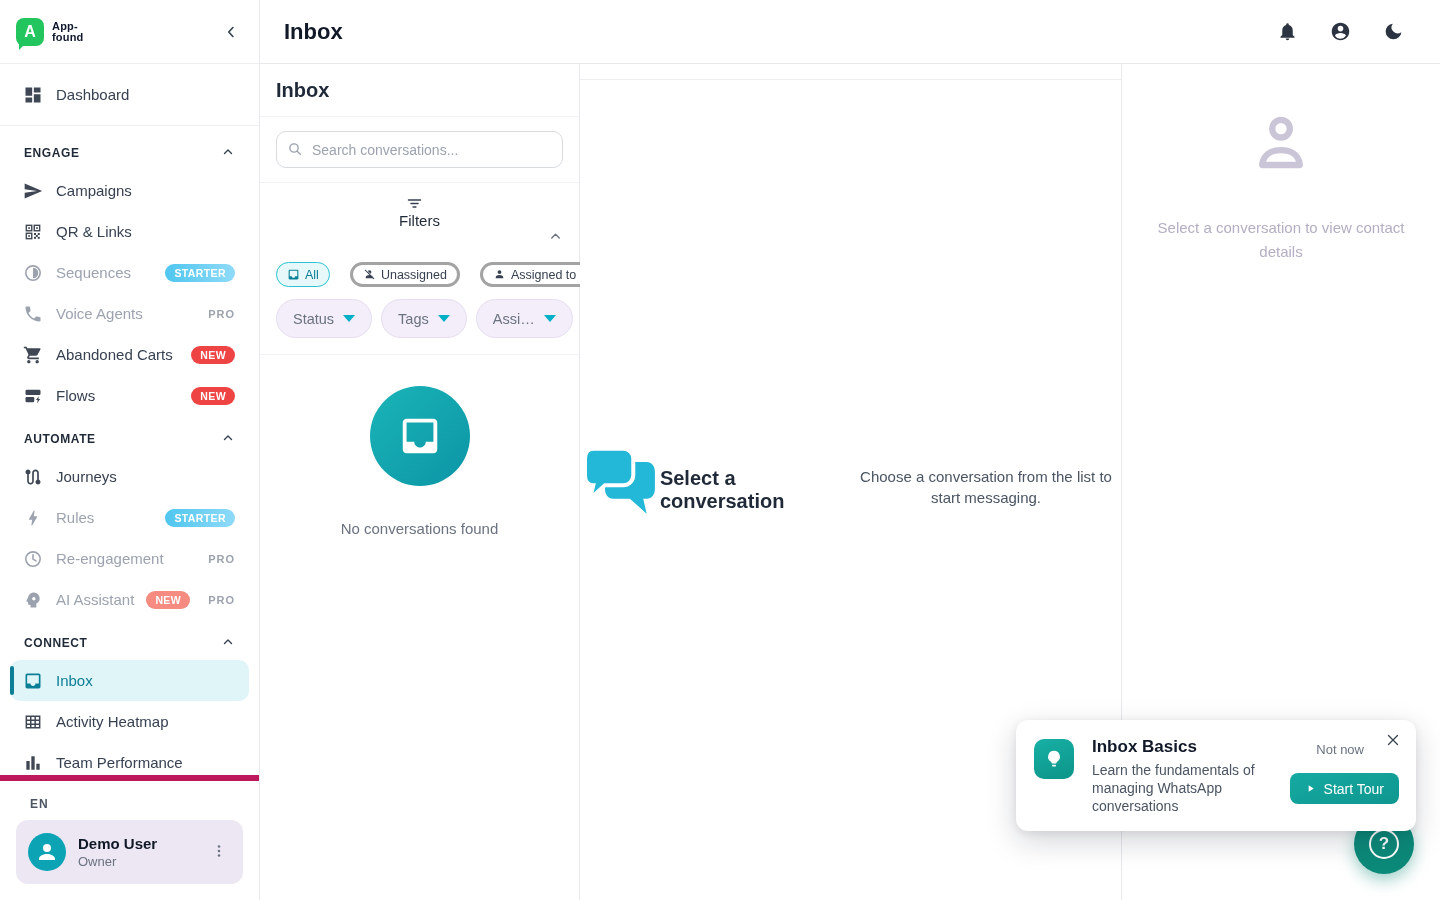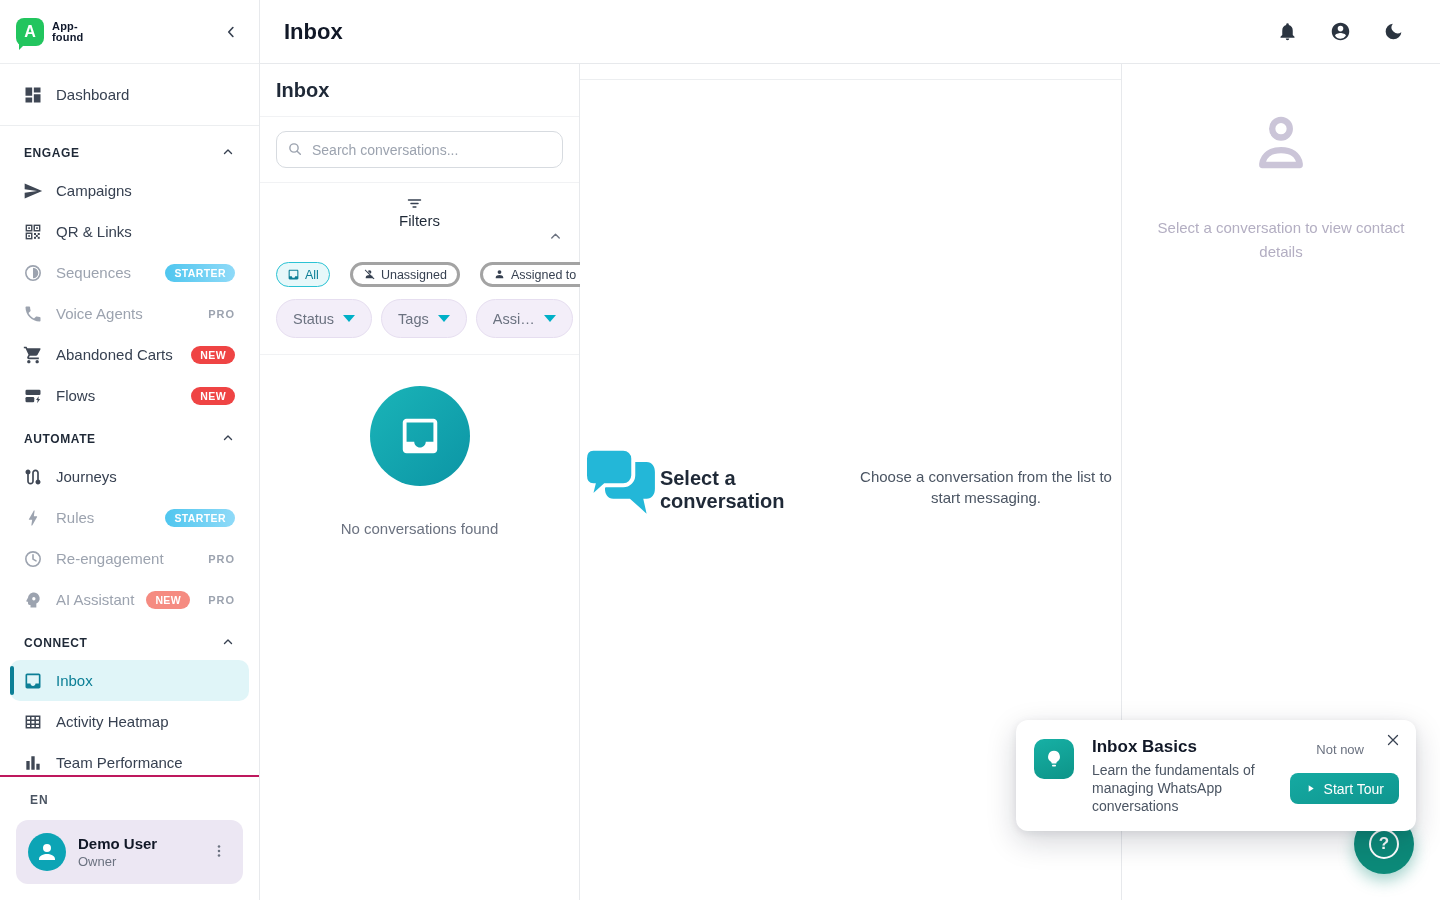--- a/index.html
+++ b/index.html
@@ -25,21 +25,21 @@
   .section-h .chev { margin-left:auto; color:#374151; }
   .badge { margin-left:auto; font-size:10.5px; font-weight:bold; color:#fff; padding:3px 9px; border-radius:999px; letter-spacing:.4px; }
   .badge.new { background:#ef4444; }
   .badge.new-muted { background:#f58b81; margin-left:12px; }
   .badge.starter { background:linear-gradient(90deg,#4fc6ef,#8fdaf8); }
   .tier { margin-left:auto; font-size:11px; font-weight:bold; letter-spacing:1px; color:#9ca3af; }
   .nav-item.selected { background:#e0f5f8; margin:0 10px; padding:0 14px 0 13px; border-radius:10px; color:#0c7f96; position:relative; }
   .nav-item.selected .nicon { color:#0c7f96; }
   .nav-item.selected::before { content:""; position:absolute; left:0; top:6px; bottom:6px; width:4px; border-radius:3px; background:#0c7f96; }
 
-  .sidebar-bottom { position:absolute; left:0; bottom:0; width:100%; height:125px; background:#fff; border-top:2px solid #be185d; z-index:2; }
+  .sidebar-bottom { position:absolute; left:0; bottom:0; width:100%; height:125px; background:#fff; border-top:6px solid #be185d; z-index:2; }
   .lang { margin:16px 0 0 30px; font-size:12px; font-weight:bold; letter-spacing:1px; color:#4b5563; cursor:pointer; }
   .user-card { position:absolute; left:16px; right:16px; bottom:16px; height:64px; background:#ece7f3; border-radius:12px; display:flex; align-items:center; padding:16px 12px; cursor:pointer; }
   .avatar { width:38px; height:38px; border-radius:50%; background:#0ca4b5; color:#fff; display:flex; align-items:center; justify-content:center; }
   .avatar svg { width:24px; height:24px; }
   .user-meta { margin-left:12px; }
   .user-name { font-size:15px; font-weight:bold; color:#111827; }
   .user-role { font-size:13px; color:#6b7280; margin-top:2px; }
   .dots-btn { margin-left:auto; border:none; background:transparent; color:#6b7280; cursor:pointer; width:24px; height:24px; }
 
   

